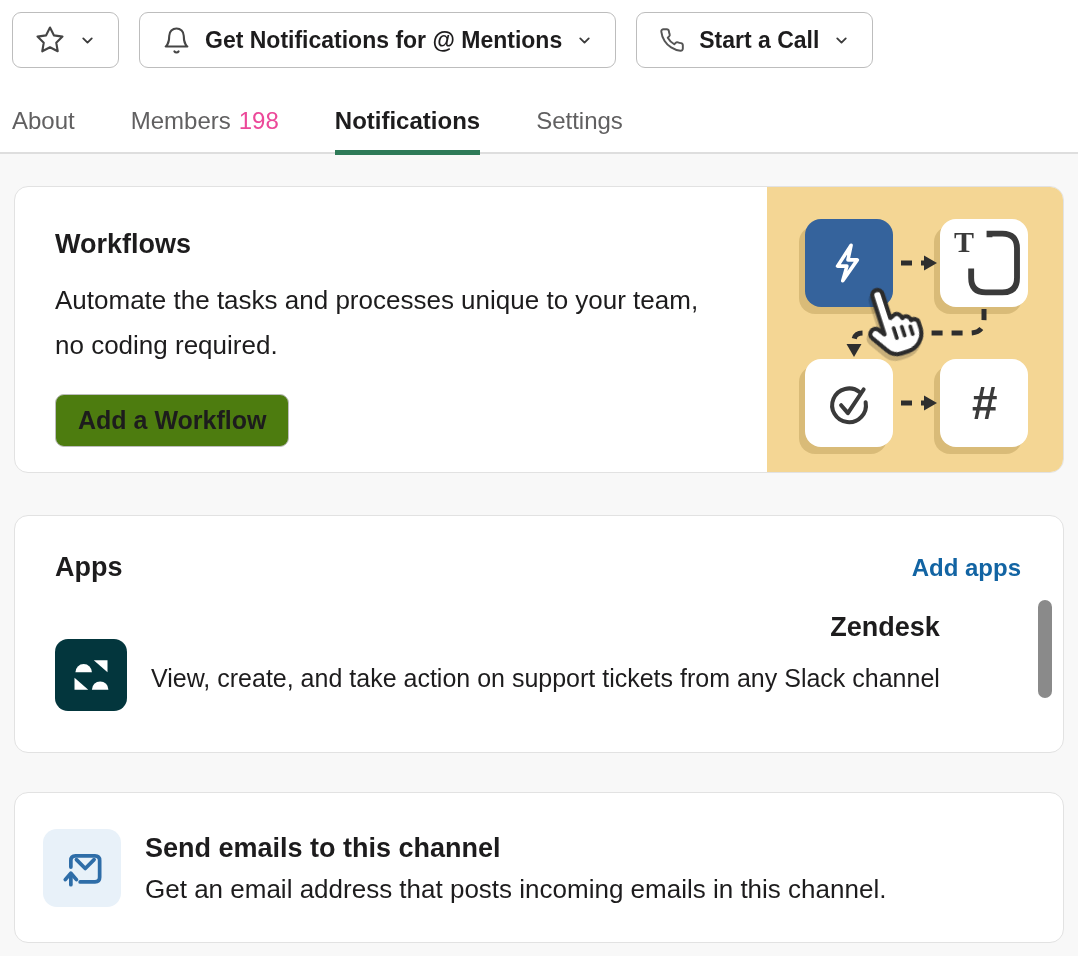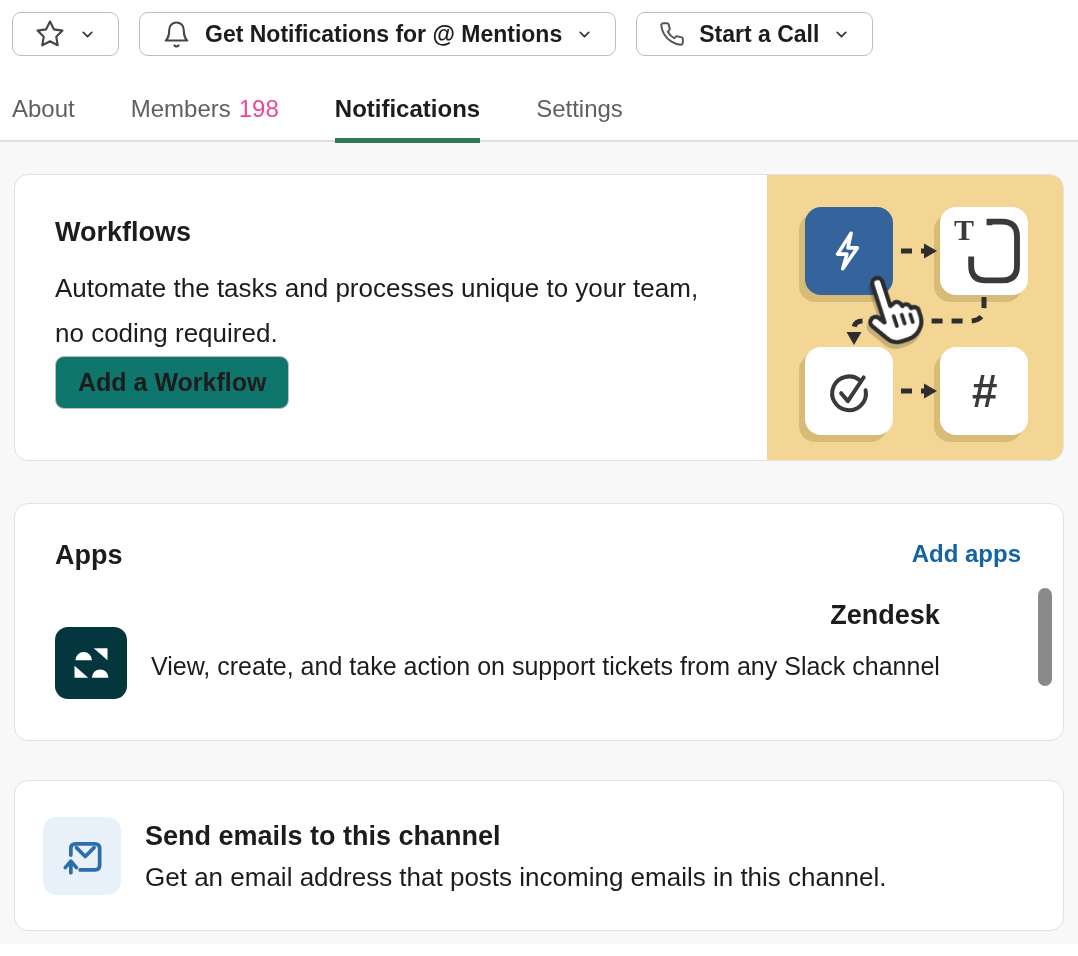--- a/index.html
+++ b/index.html
@@ -17,21 +17,21 @@
     --card-border:#E2E2E2;
     --page-bg:#F8F8F8;
   }
   *{margin:0;padding:0;box-sizing:border-box;}
   html,body{width:1078px;height:956px;overflow:hidden;background:#fff;
     font-family:"Liberation Sans","DejaVu Sans",sans-serif;color:var(--text-dark);}
   svg{display:block;}
 
   
   .topbar{display:flex;align-items:center;gap:20px;padding:12px;background:#fff;}
-  .pill-btn{display:flex;align-items:center;gap:14px;height:44px;padding:0 22px;
+  .pill-btn{display:flex;align-items:center;gap:14px;height:56px;padding:0 22px;
     background:#fff;border:1.5px solid var(--border-gray);border-radius:9px;
     font-size:23px;font-weight:700;color:var(--text-dark);cursor:pointer;}
   .pill-btn .ic{color:#454545;}
   .chev{color:#3b3b3b;}
 
   
   .tabs{display:flex;gap:56px;align-items:flex-end;padding:26px 0 0 12px;height:74px;
     border-bottom:2px solid #DEDEDE;background:#fff;}
   .tab{position:relative;padding-bottom:17px;font-size:24px;color:var(--text-gray);cursor:pointer;}
   .tab .count{color:#ec4899;margin-left:8px;}
@@ -42,41 +42,41 @@
   
   .content{background:var(--page-bg);height:802px;padding:32px 14px 0;}
   .card{position:relative;background:#fff;border:1.5px solid var(--card-border);
     border-radius:14px;width:1050px;}
 
   
   .card.workflows{height:287px;overflow:hidden;}
   .wf-left{padding:42px 0 0 40px;width:740px;}
   .wf-title{font-size:27px;font-weight:700;}
   .wf-desc{margin-top:18px;font-size:26px;line-height:45px;max-width:660px;color:#1D1C1D;}
-  .wf-btn{display:inline-block;padding:11px 22px;font-size:25px;font-weight:700;
-    color:var(--text-dark);background:#0f766e;border:1.5px solid var(--border-gray);
+  .wf-btn{margin-top:26px;display:inline-block;padding:11px 22px;font-size:25px;font-weight:700;
+    color:var(--text-dark);background:#4d7c0f;border:1.5px solid var(--border-gray);
     border-radius:9px;cursor:pointer;}
 
   
   .illus{position:absolute;top:0;right:0;width:296px;height:100%;
     background:var(--illustration-yellow);border-radius:0 12px 12px 0;}
   .tile{position:absolute;width:88px;height:88px;border-radius:16px;background:#fff;
     display:flex;align-items:center;justify-content:center;
     box-shadow:-6px 7px 0 rgba(148,117,52,.28);}
   .tile.blue{background:var(--workflow-blue);}
   .tile .glyphT{font-family:"Liberation Serif","DejaVu Serif",serif;font-weight:700;
     font-size:30px;color:#3A3A3A;position:absolute;left:14px;top:6px;}
   .tile .glyphHash{font-style:italic;font-weight:700;font-size:46px;color:#3A3A3A;}
   .arrows{position:absolute;inset:0;}
   .cursor-hand{position:absolute;left:88px;top:94px;width:70px;
     transform:rotate(-18deg);filter:drop-shadow(-3px 4px 0 rgba(0,0,0,.18));}
 
   
   .card.apps{margin-top:42px;height:238px;}
-  .apps-head{display:flex;justify-content:space-between;padding:36px 42px 0 40px;}
+  .apps-head{display:flex;justify-content:space-between;align-items:center;padding:36px 42px 0 40px;}
   .apps-title{font-size:27px;font-weight:700;}
   .apps-link{font-size:24px;font-weight:700;color:var(--link-blue);cursor:pointer;text-decoration:none;}
   .apps-viewport{position:relative;margin-top:2px;height:130px;overflow:hidden;}
   .app-row{position:absolute;top:24px;left:40px;right:60px;display:flex;gap:24px;cursor:pointer;}
   .app-icon{flex:0 0 72px;width:72px;height:72px;margin-top:30px;border-radius:13px;
     background:var(--zendesk-teal);display:flex;align-items:center;justify-content:center;}
   .app-name{font-size:27px;font-weight:700;line-height:36px;text-align:right;}
   .app-desc{margin-top:10px;font-size:25px;line-height:46px;max-width:860px;}
   .vscroll{position:absolute;right:11px;top:15px;width:14px;height:98px;border-radius:7px;
     background:var(--scrollbar-gray);cursor:pointer;}

